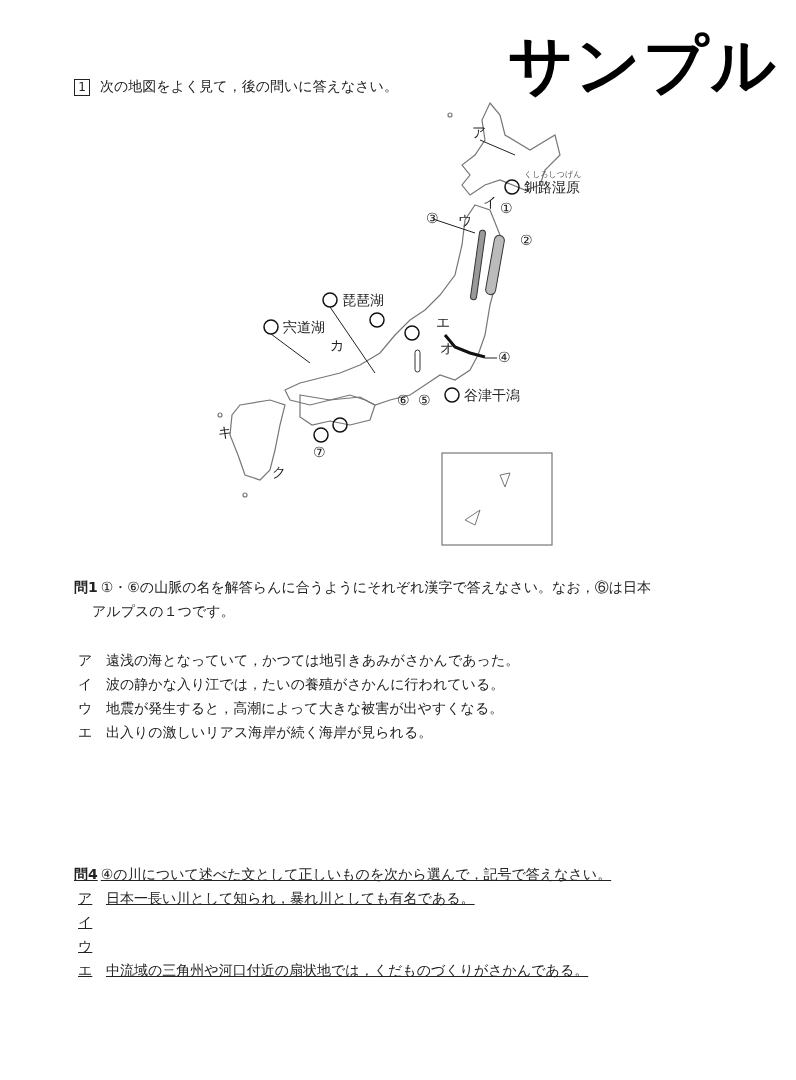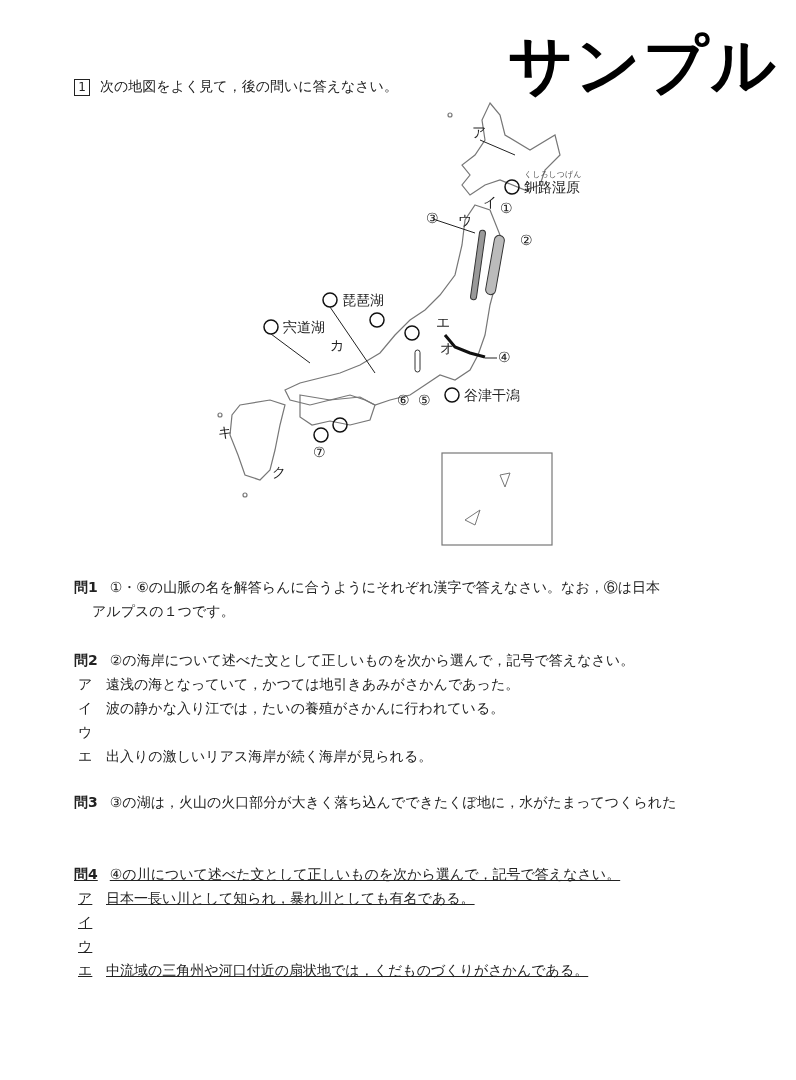--- a/index.html
+++ b/index.html
@@ -5,21 +5,21 @@
   html, body { margin:0; padding:0; background:#ffffff; }
   body { width:796px; height:1080px; position:relative; overflow:hidden;
          font-family:"DejaVu Serif", "Liberation Serif", serif; color:#222; }
   .header { position:absolute; left:74px; top:78px; font-size:14px; display:flex; align-items:center; gap:10px; }
   .qnum-box { display:inline-block; border:1.5px solid #222; width:14px; height:15px; font-size:12px;
               line-height:15px; text-align:center; font-family:"DejaVu Sans", sans-serif; }
   .sample { position:absolute; left:508px; top:22px; font-size:64px; font-weight:bold;
             font-family:"DejaVu Sans", sans-serif; letter-spacing:2px; color:#000;text-align:center; }
   .map { position:absolute; left:200px; top:95px; width:400px; height:460px; }
   .q { position:absolute; left:74px; font-size:14px; line-height:24px; }
-  .q .label { font-weight:bold; font-family:"DejaVu Sans", sans-serif; margin-right:12px; }
+  .q .label { font-weight:bold; font-family:"DejaVu Sans", sans-serif; margin-right:3px; }
   .q .line { white-space:nowrap; }
   .q .cont { padding-left:18px; }
   .opt { display:flex; padding-left:4px; }
   .opt .k { width:28px; }
   .blank { display:inline-block; width:42px; height:16px; border:1.5px solid #333; vertical-align:middle; margin:0 4px; }
   .maplabel { font-family:"DejaVu Serif", serif; font-size:14px; fill:#222; }
   .small { font-size:8px; fill:#555; }
 </style>
 </head>
 <body>
@@ -91,40 +91,39 @@
     <line x1="285" y1="263" x2="297" y2="263"></line>
   </g>
 </svg>
 
 <div class="q" style="top:575px;">
   <div class="line"><span class="label">問1</span><span>①・⑥の山脈の名を解答らんに合うようにそれぞれ漢字で答えなさい。なお，⑥は日本</span></div>
   <div class="line cont">アルプスの１つです。</div>
 </div>
 
 <div class="q" style="top:648px;">
-  <div class="line"><span class="label">問2</span><span>②の海岸について述べた文として正しいものを次から選んで，記号で答えなさい。</span></div>
   <div class="opt">
       <span class="k">ア</span>
       <span>遠浅の海となっていて，かつては地引きあみがさかんであった。</span>
     </div>
   <div class="opt">
       <span class="k">イ</span>
       <span>波の静かな入り江では，たいの養殖がさかんに行われている。</span>
     </div>
   <div class="opt">
       <span class="k">ウ</span>
+      <span>地震が発生すると，高潮によって大きな被害が出やすくなる。</span>
     </div>
   <div class="opt">
       <span class="k">エ</span>
       <span>出入りの激しいリアス海岸が続く海岸が見られる。</span>
     </div>
 </div>
 
 <div class="q" style="top:790px;">
-  <div class="line"><span class="label">問3</span><span>③の湖は，火山の火口部分が大きく落ち込んでできたくぼ地に，水がたまってつくられた</span></div>
 </div>
 
 <div class="q" style="top:862px;text-decoration:underline;">
   <div class="line"><span class="label">問4</span><span>④の川について述べた文として正しいものを次から選んで，記号で答えなさい。</span></div>
   <div class="opt">
       <span class="k">ア</span>
       <span>日本一長い川として知られ，暴れ川としても有名である。</span>
     </div>
   <div class="opt">
       <span class="k">イ</span>

